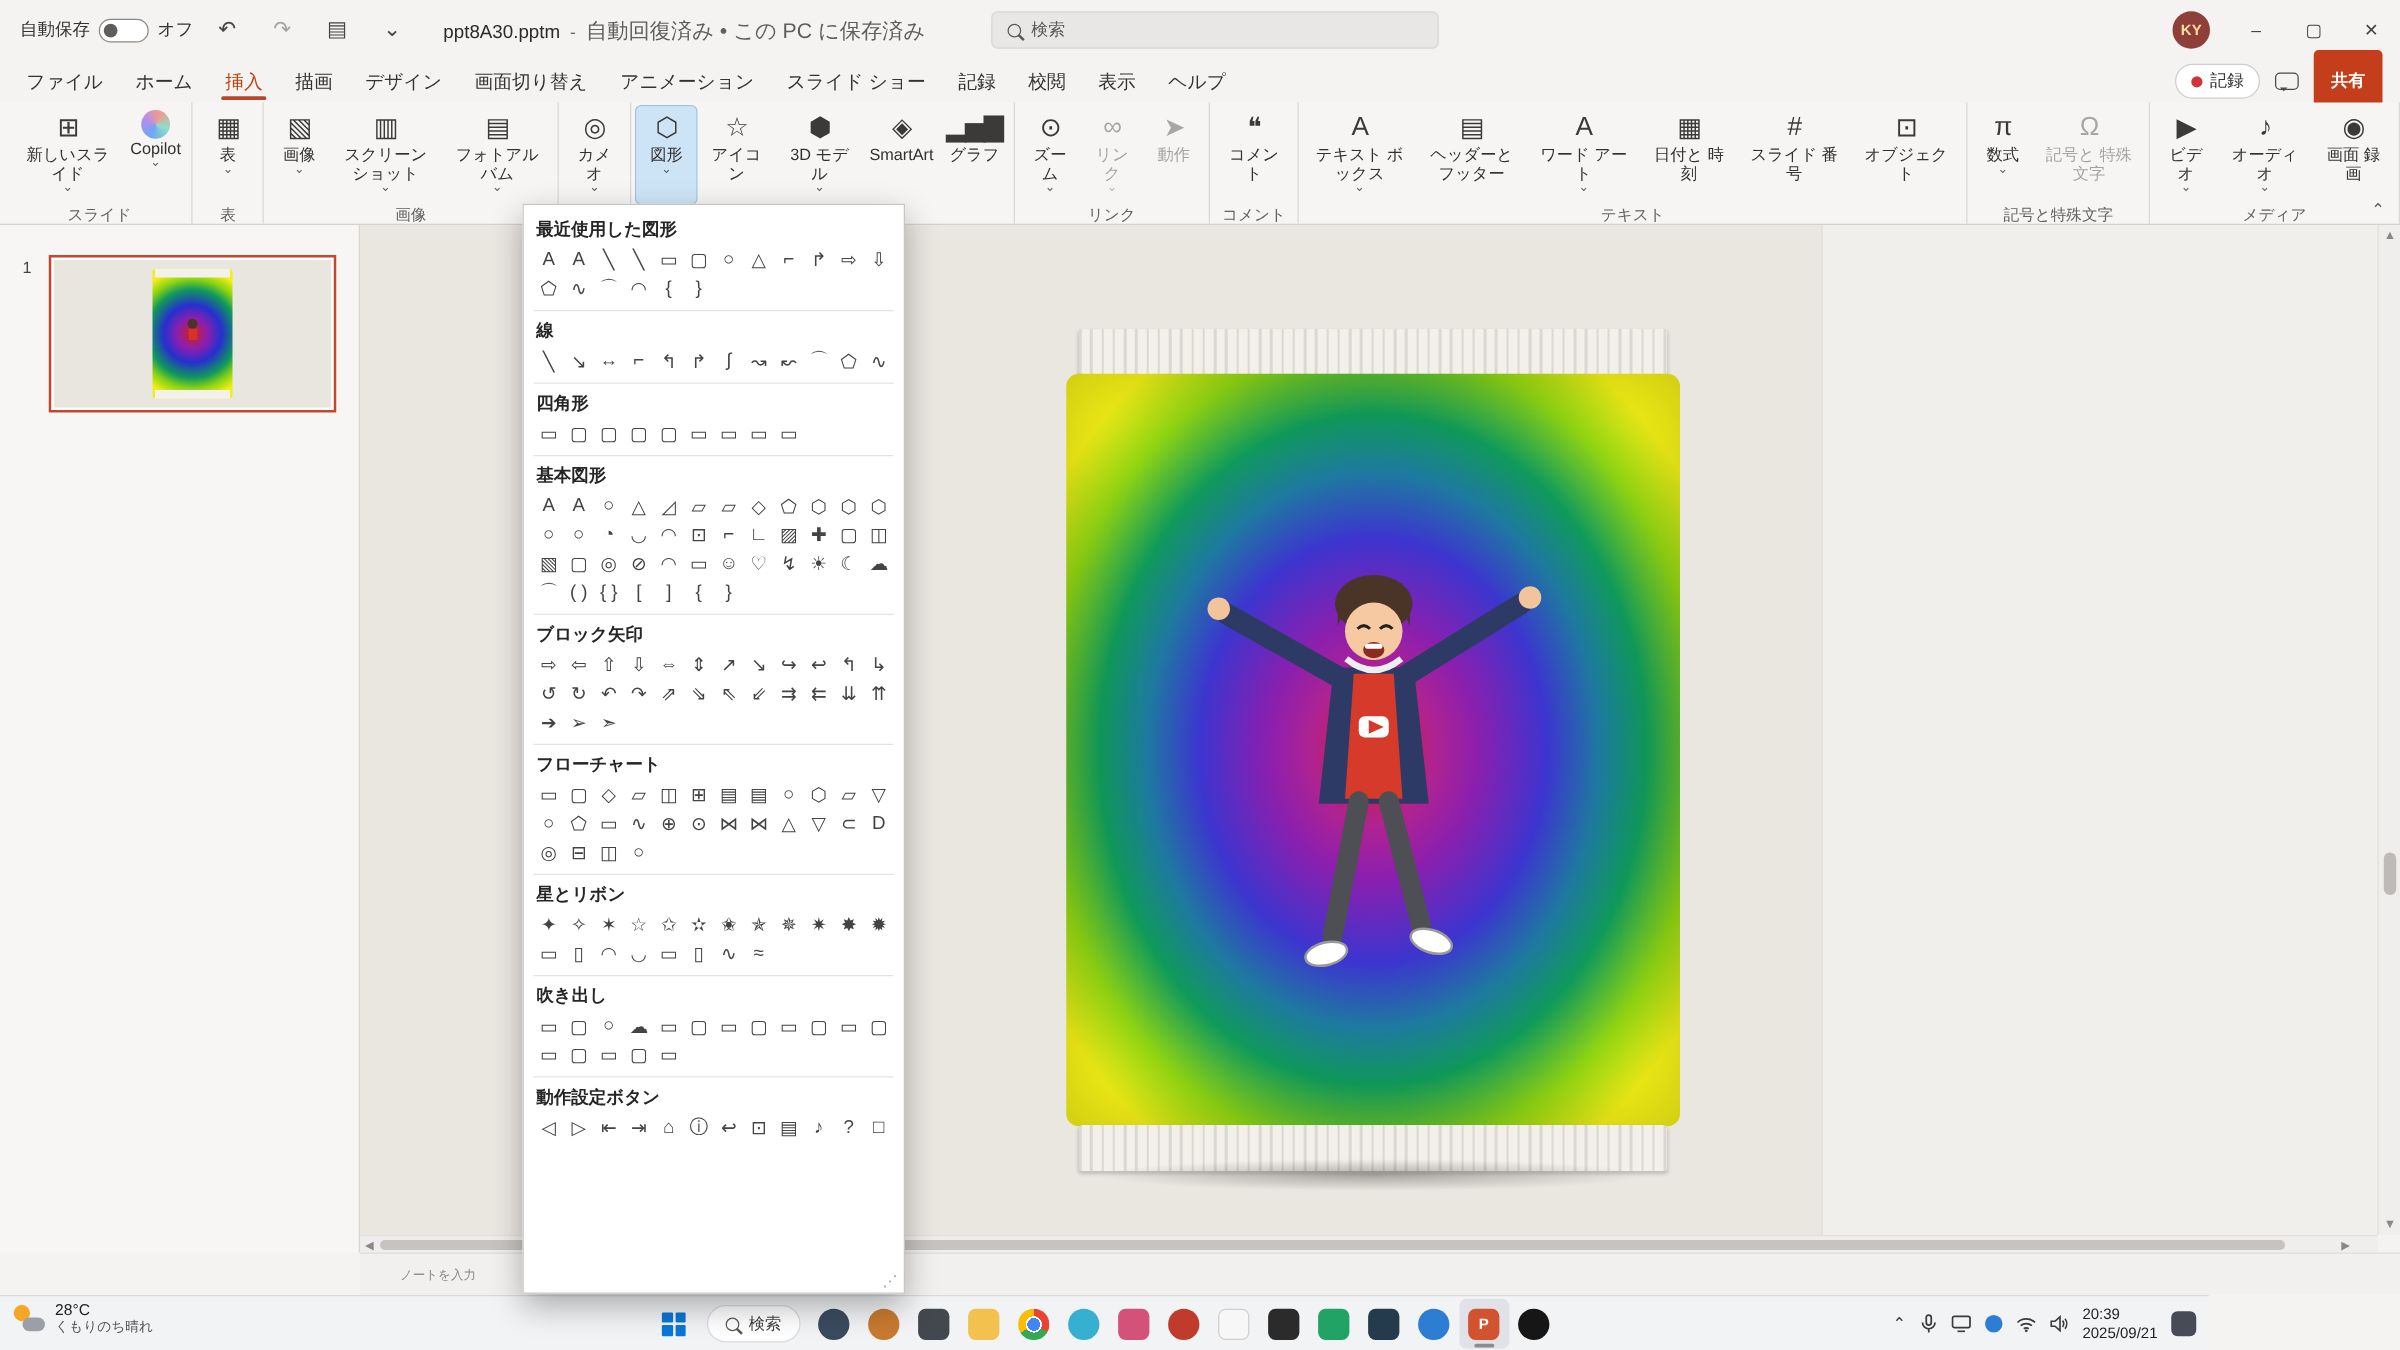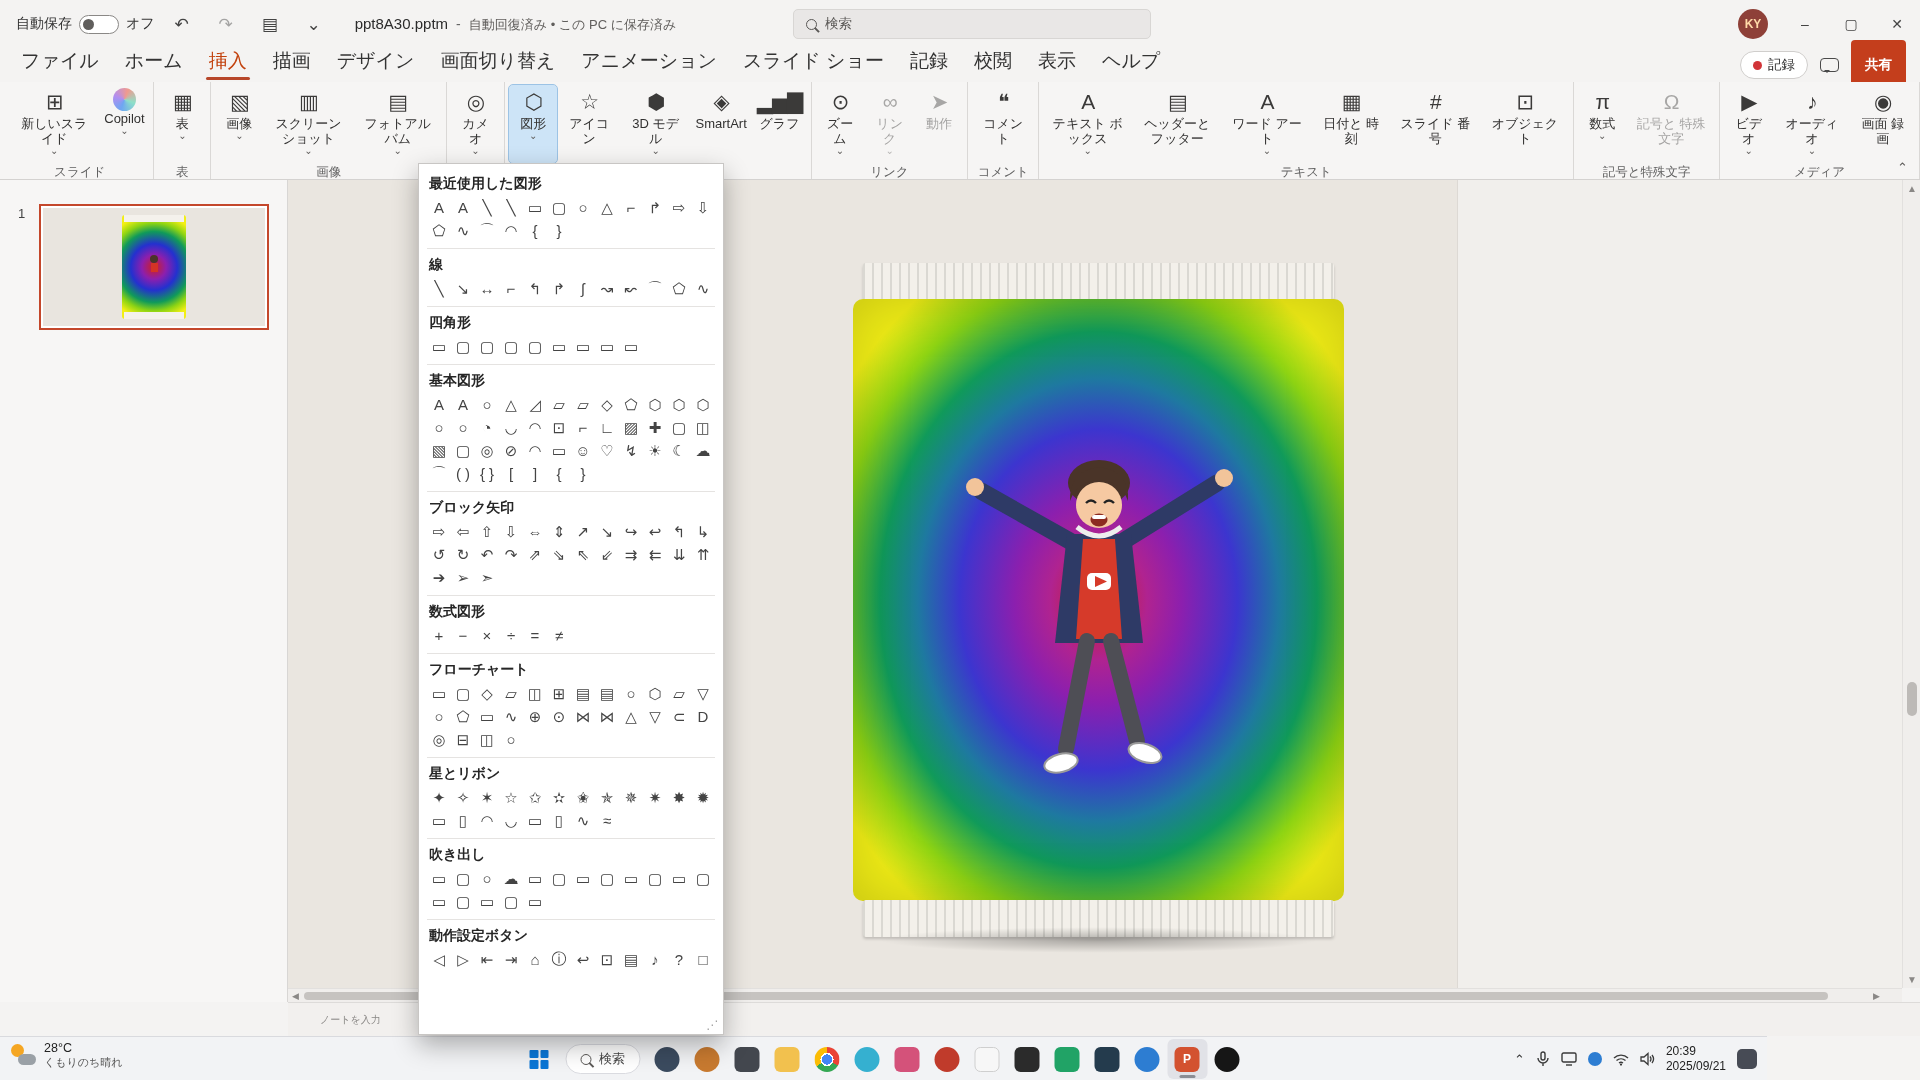--- a/index.html
+++ b/index.html
@@ -11,32 +11,32 @@
   .titlebar{position:absolute;left:0;top:0;width:1920px;height:48px;background:#f4f3f2;display:flex;align-items:center}
   .tb-left{display:flex;align-items:center;gap:10px;padding-left:16px}
   .autosave{display:flex;gap:7px;font-size:14px;color:#333}
   .toggle{width:40px;height:19px;border-radius:10px;background:#fff;border:1px solid #8a8886;position:relative}
   .toggle .knob{position:absolute;left:3px;top:3px;width:11px;height:11px;border-radius:50%;background:#605e5c}
   .tb-ic{width:34px;height:32px;display:flex;align-items:center;justify-content:center;font-size:17px;color:#444;border-radius:4px}
   .tb-ic.dim{opacity:.45}
   .tb-title{display:flex;align-items:baseline;gap:8px;margin-left:14px;white-space:nowrap}
   .tb-title .doc{font-size:15px;color:#2b2b2b}
   .tb-title .dash{font-size:14px;color:#666}
-  .tb-title .status{font-size:13px;color:#605e5c}
+  .tb-title .status{font-size:17px;color:#605e5c}
   .tb-search{position:absolute;left:793px;top:9px;width:358px;height:30px;background:#e9e7e6;border:1px solid #d8d6d4;border-radius:5px;display:flex;align-items:center;gap:8px;padding:0 12px;font-size:13.5px;color:#5a5856}
   .mag{width:11px;height:11px;border:1.8px solid #5a5856;border-radius:50%;position:relative;flex:none}
   .mag::after{content:"";position:absolute;width:6px;height:1.8px;background:#5a5856;transform:rotate(45deg);right:-4px;bottom:-2px}
   .tb-right{position:absolute;right:0;top:0;height:48px;display:flex;align-items:center}
   .avatar{width:30px;height:30px;border-radius:50%;background:#8e4038;color:#ffd9a8;font-size:12px;font-weight:bold;display:flex;align-items:center;justify-content:center;margin-right:14px}
   .winbtn{width:46px;height:48px;display:flex;align-items:center;justify-content:center;font-size:14px;color:#444}
 
   
   .tabbar{position:absolute;left:0;top:48px;width:1920px;height:34px;background:#f4f3f2;display:flex;align-items:stretch;padding-left:8px}
   .tabs{display:flex;align-items:stretch}
-  .tab{display:flex;padding:0 13px;font-size:19px;color:#333;position:relative;white-space:nowrap}
+  .tab{display:flex;align-items:center;padding:0 13px;font-size:15px;color:#333;position:relative;white-space:nowrap}
   .tab.active{color:#c2410c;font-weight:normal}
   .tab.active::after{content:"";position:absolute;left:10px;right:10px;bottom:2px;height:3px;background:#b7472a;border-radius:2px}
   .tab-right{margin-left:auto;display:flex;align-items:center;gap:12px;padding-right:14px}
   .rec-pill{display:flex;align-items:center;gap:6px;border:1px solid #d0cecc;background:#fff;border-radius:14px;padding:4px 12px;font-size:13.5px;color:#333}
   .rec-dot{width:9px;height:9px;border-radius:50%;background:#d13438}
   .bubble{width:19px;height:14px;border:1.6px solid #4a4a4a;border-radius:4px;position:relative}
   .bubble::after{content:"";position:absolute;left:3px;bottom:-5px;border:3px solid transparent;border-top-color:#4a4a4a}
   .share-btn{background:#c43e1c;color:#fff;font-size:13.5px;font-weight:bold;border-radius:4px;padding:16px 14px}
 
   
@@ -612,32 +612,20 @@
           <div class="m-cell">⇉</div>
           <div class="m-cell">⇇</div>
           <div class="m-cell">⇊</div>
           <div class="m-cell">⇈</div>
           <div class="m-cell">➔</div>
           <div class="m-cell">➢</div>
           <div class="m-cell">➣</div>
         </div>
       </div>
       <div class="m-section">
-        <div class="m-title">数式図形</div>
-        <div class="m-grid">
-
-        <div class="m-cell">+</div>
-          <div class="m-cell">−</div>
-          <div class="m-cell">×</div>
-          <div class="m-cell">÷</div>
-          <div class="m-cell">=</div>
-          <div class="m-cell">≠</div>
-        </div>
-      </div>
-      <div class="m-section">
         <div class="m-title">フローチャート</div>
         <div class="m-grid">
 
         <div class="m-cell">▭</div>
           <div class="m-cell">▢</div>
           <div class="m-cell">◇</div>
           <div class="m-cell">▱</div>
           <div class="m-cell">◫</div>
           <div class="m-cell">⊞</div>
           <div class="m-cell">▤</div>

